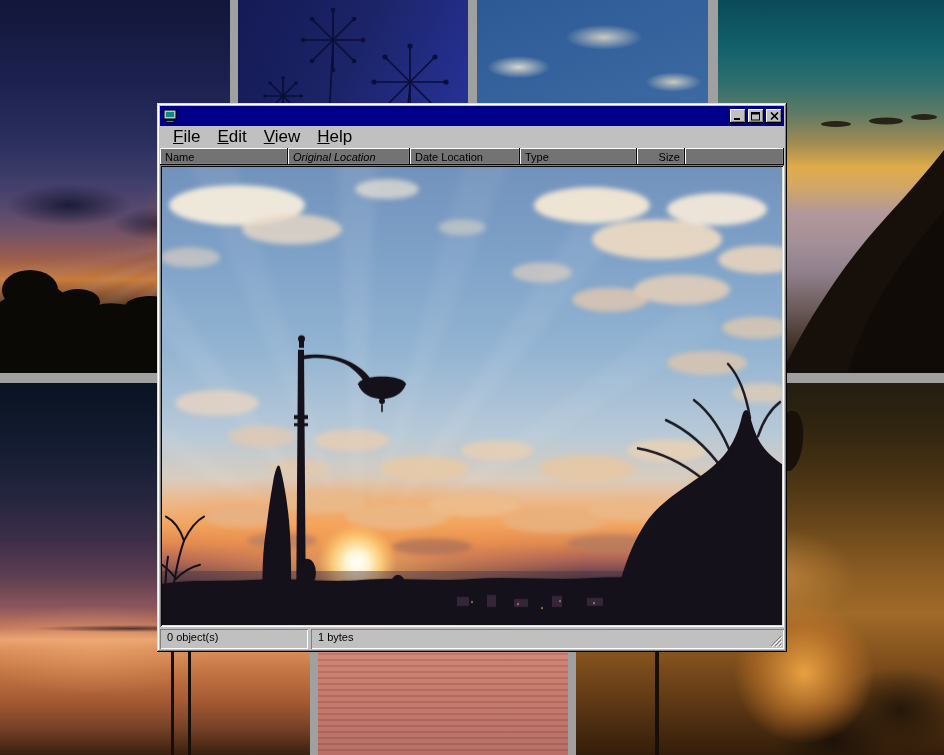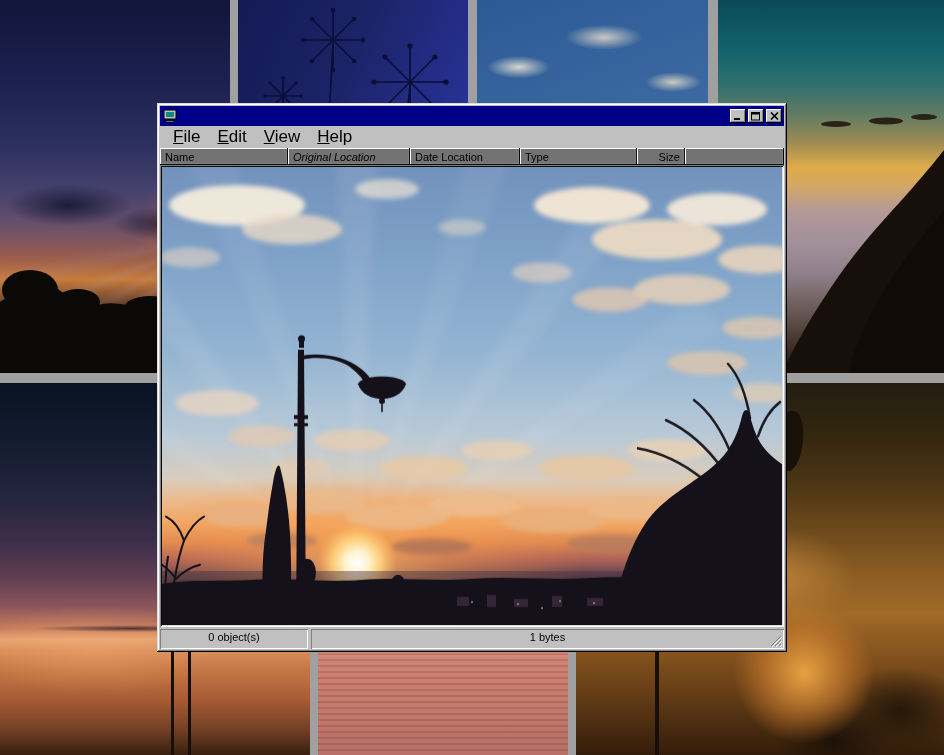--- a/index.html
+++ b/index.html
@@ -81,21 +81,21 @@
   .hcell{box-sizing:border-box;box-shadow:inset -1px -1px 0 #0a0a0a, inset 1px 1px 0 #fff, inset -2px -2px 0 #808080;
     padding:0 5px;display:flex;align-items:center;overflow:hidden;white-space:nowrap;}
   .hcell.right{justify-content:flex-end;}
   .hcell.last{flex:1;}
   .listview{flex:1;box-sizing:border-box;padding:2px;background:#000;
     box-shadow:inset 1px 1px 0 #808080, inset -1px -1px 0 #fff, inset 2px 2px 0 #0a0a0a, inset -2px -2px 0 #dcdcdc;
     position:relative;overflow:hidden;}
   .listview svg{position:absolute;left:2px;top:2px;width:calc(100% - 4px);height:calc(100% - 4px);display:block;}
   .statusbar{height:20px;flex:0 0 20px;margin-top:2px;display:flex;font-size:11px;color:#000;}
   .spanel{box-sizing:border-box;box-shadow:inset 1px 1px 0 #808080, inset -1px -1px 0 #fff;
-    padding:2px 7px 0;white-space:nowrap;overflow:hidden;text-align:center;}
+    padding:2px 7px 0;white-space:nowrap;overflow:hidden;}
   .spanel1{width:148px;flex:0 0 148px;margin-right:3px;}
   .spanel2{flex:1;position:relative;}
   .grip{position:absolute;right:1px;bottom:1px;width:13px;height:13px;}
 </style>
 </head>
 <body>
 
 <div class="tile tileA">
   <svg viewBox="0 0 230 373" preserveAspectRatio="none">
     <path d="M0,373 L0,302 C10,294 20,298 28,290 C36,284 44,288 52,282 C64,300 82,296 96,306 C114,298 134,310 150,305 C168,313 190,307 210,315 C220,311 226,315 230,313 L230,373 Z" fill="#0b0905"></path>

